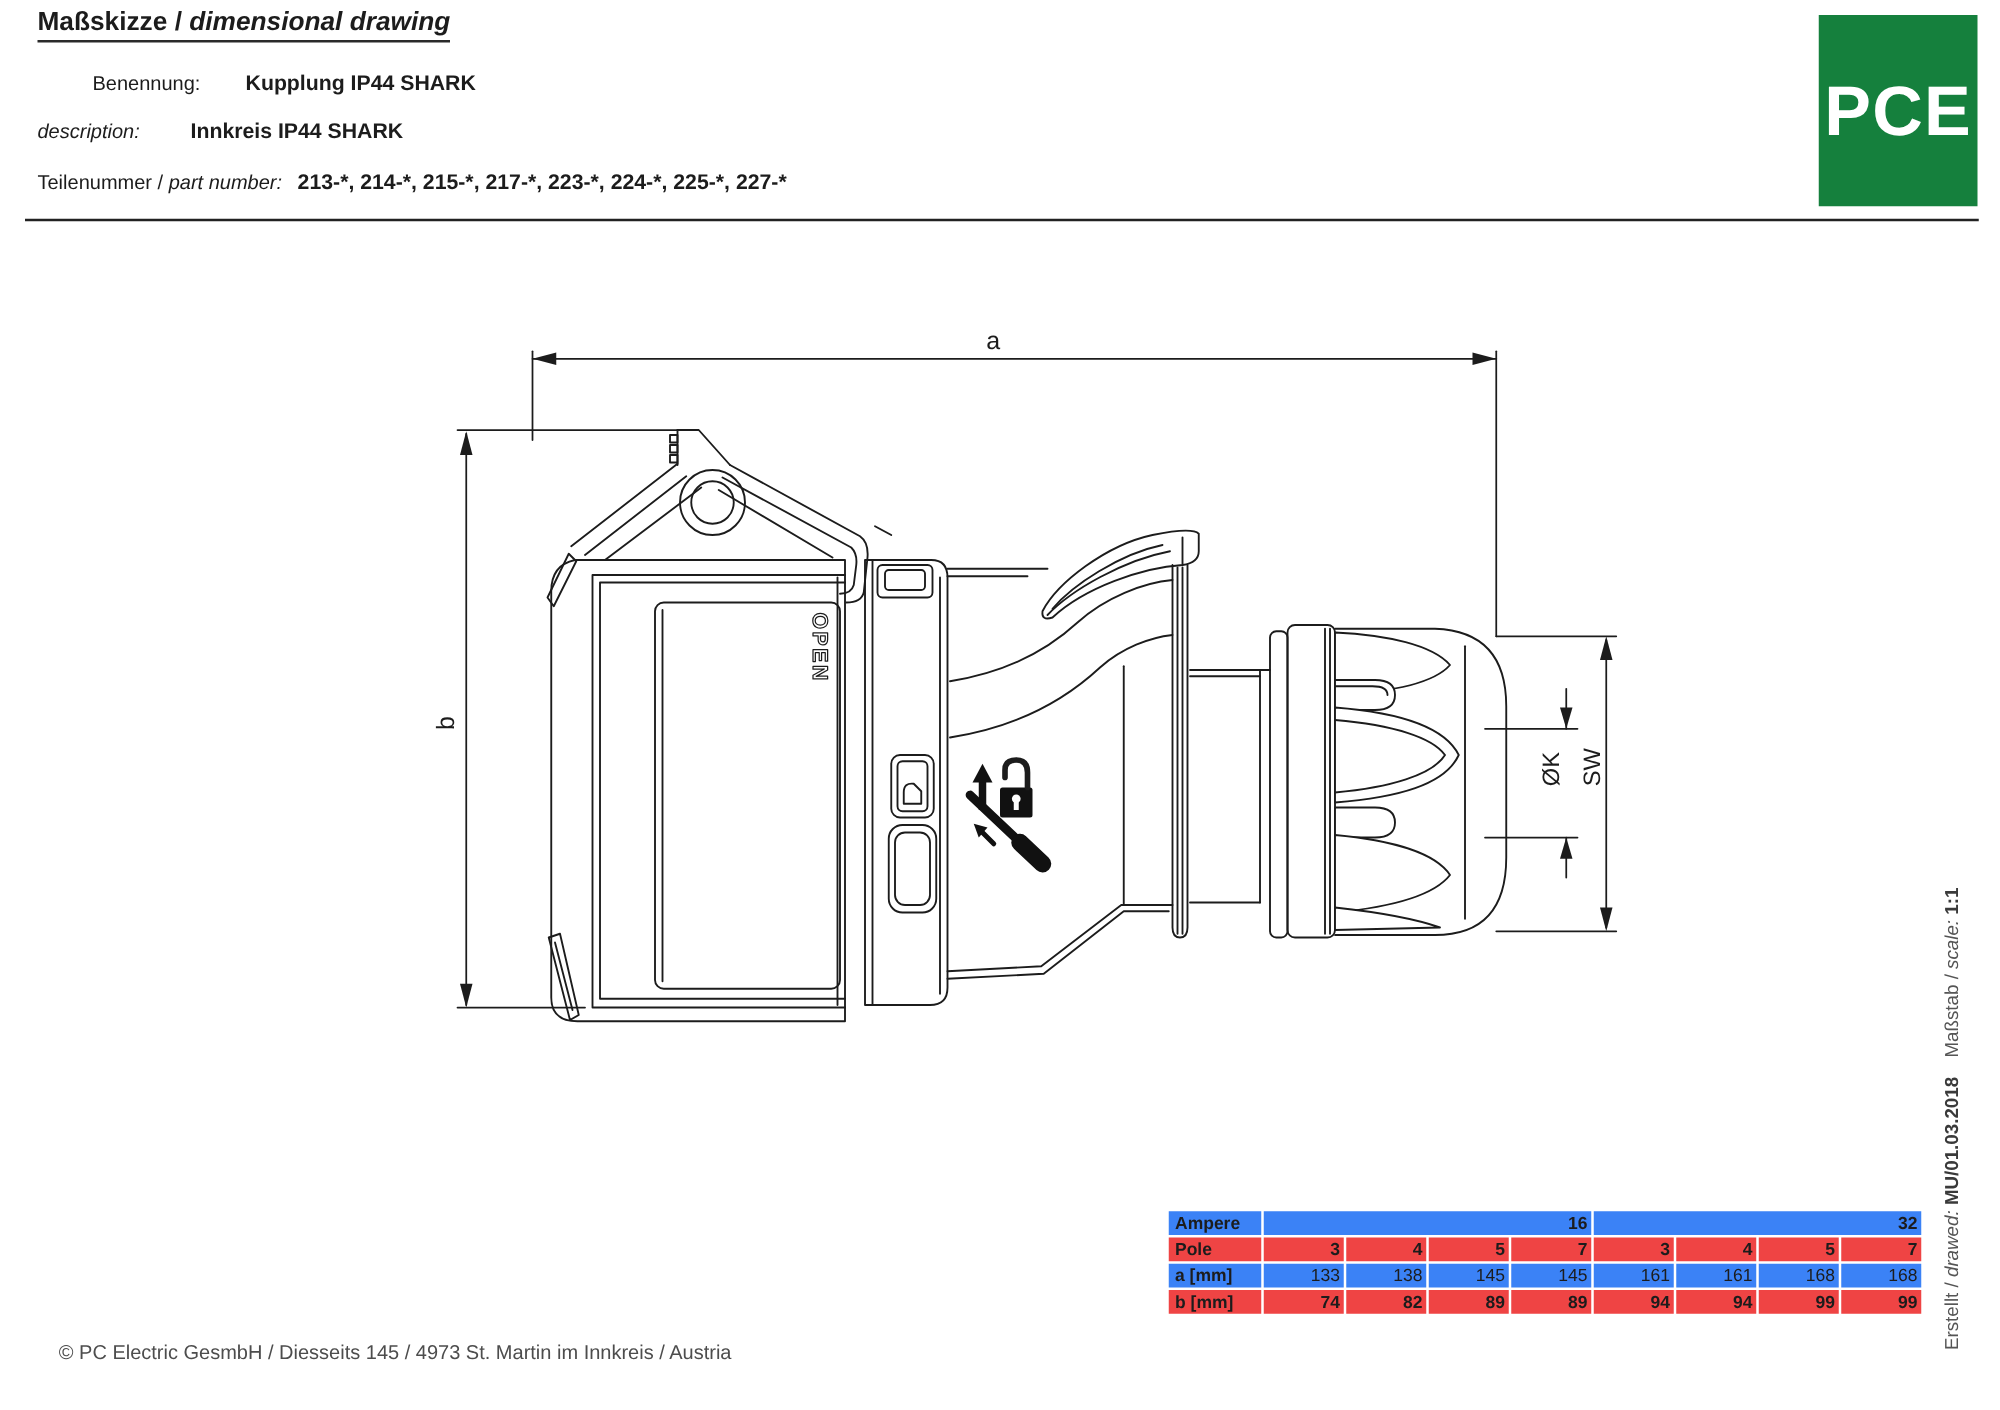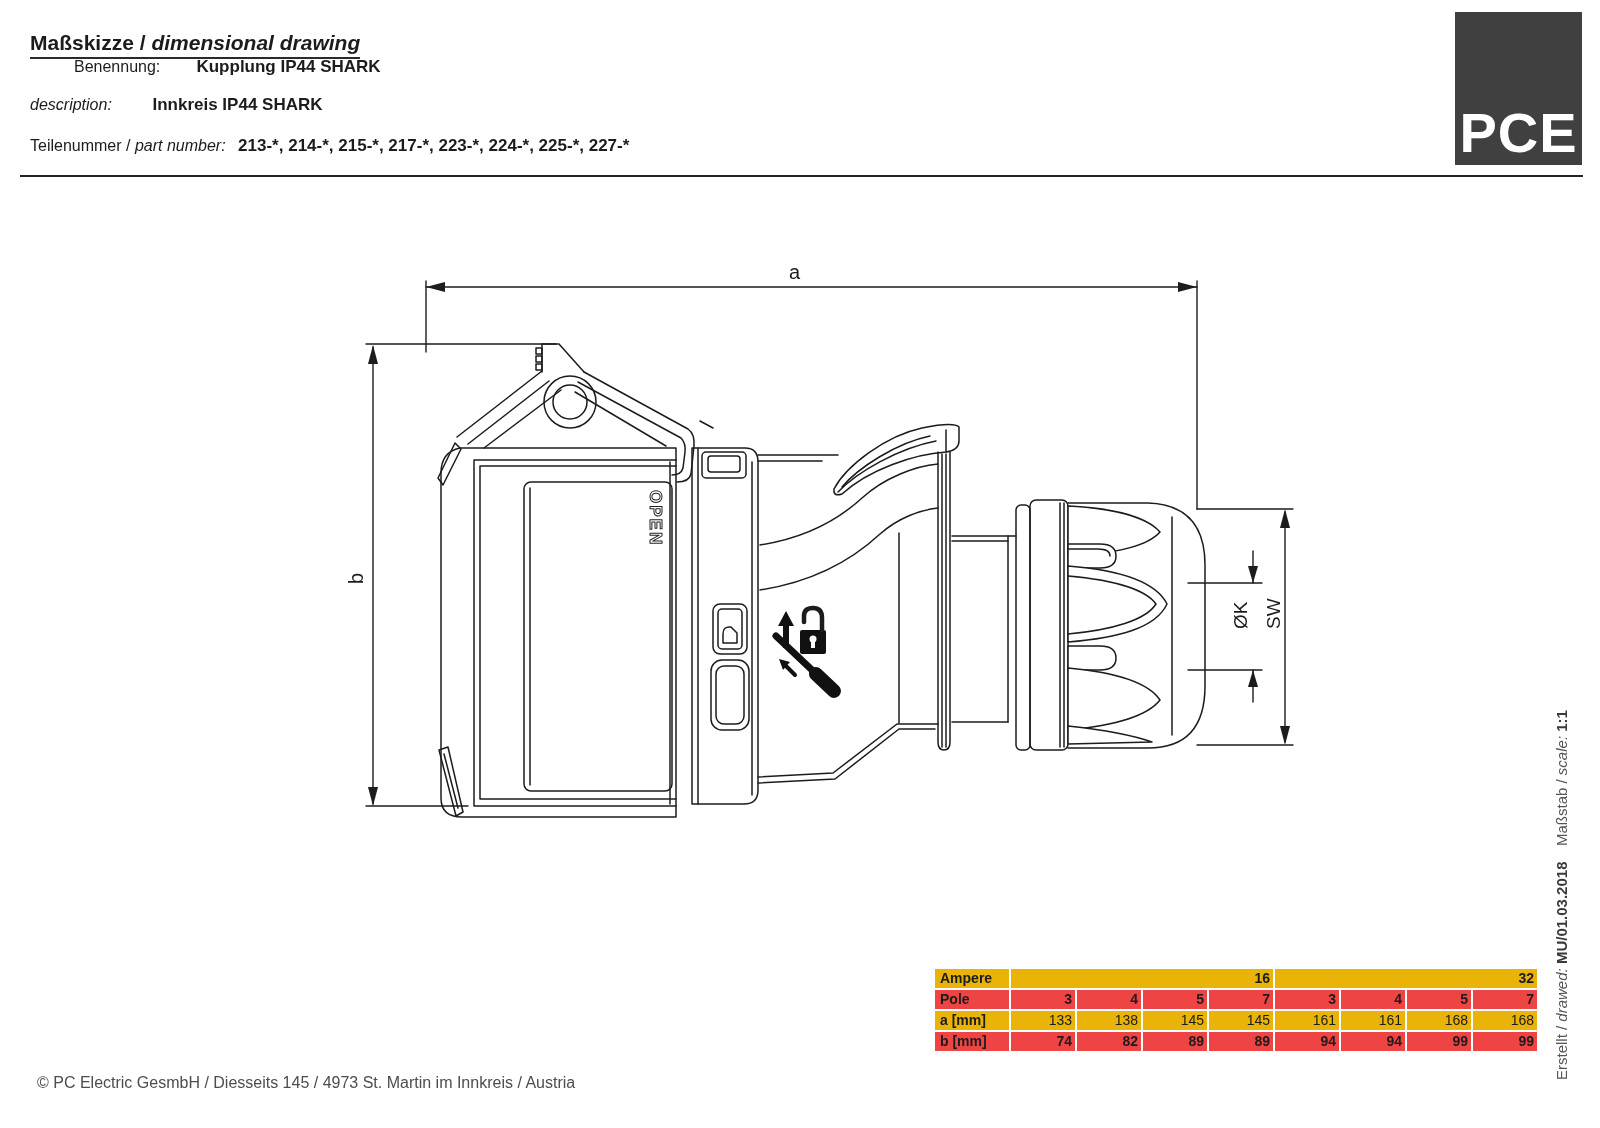--- a/index.html
+++ b/index.html
@@ -1,52 +1,52 @@
 <!DOCTYPE html>
 <html><head>
 <meta charset="utf-8">
 <style>
   html,body{margin:0;padding:0;background:#fff;}
   #page{position:relative;width:1600px;height:1128px;background:#ffffff;overflow:hidden;
         font-family:"Liberation Sans",sans-serif;color:#1c1c1c;}
   .abs{position:absolute;}
   
-  #title{left:30px;top:31px;font-size:21px;font-weight:bold;
+  #title{left:30px;top:6px;font-size:21px;font-weight:bold;
          border-bottom:2.5px solid #2a2a2a;padding-bottom:2px;}
   #title .en{font-style:italic;}
   .hdr-row{font-size:16px;}
   .hdr-label{display:inline-block;}
   .hdr-value{font-weight:bold;font-size:17px;}
   .ital{font-style:italic;}
   #benennung-row{left:30px;top:57px;}
   #description-row{left:30px;top:95px;}
   #teilenummer-row{left:30px;top:136px;}
   #benennung-row .hdr-label{width:118px;margin-left:44px;}
   #description-row .hdr-label{width:118px;}
   #hdr-sep{left:20px;top:175px;width:1563px;height:2px;background:#222;}
   
-  #logo{left:1455px;top:12px;width:127px;height:153px;background:#404040;
-        display:flex;align-items:flex-end;justify-content:center;}
+  #logo{left:1455px;top:12px;width:127px;height:153px;background:#15803d;
+        display:flex;align-items:center;justify-content:center;}
   #logo span{color:#fff;font-weight:bold;font-size:56px;letter-spacing:1px;}
   
   #spec-table{left:933px;top:967px;border-collapse:separate;border-spacing:2px;font-size:14px;}
   #spec-table td{height:19px;text-align:right;vertical-align:middle;padding:0 3px;line-height:19px;}
   #spec-table td.rowlab{text-align:left;padding-left:5px;font-weight:bold;width:66px;}
   #spec-table td.d{width:58px;}
-  .shade-dark{background:#eab308;margin-left:25px;}
+  .shade-dark{background:#3b82f6;margin-left:25px;}
   .shade-light{background:#ef4444;}
   .bold{font-weight:bold;}
   
   .vtext{transform-origin:0 0;transform:rotate(-90deg);white-space:nowrap;
          font-size:15px;color:#555;}
   .vtext b{color:#3a3a3a;}
   #scale-note{left:1553px;top:846px;}
   #drawn-note{left:1553px;top:1080px;}
   
-  #copyright{left:37px;top:1074px;font-size:16px;color:#4d4d4d;}
+  #copyright{left:47px;top:1074px;font-size:16px;color:#4d4d4d;}
   
   #drawing{left:0;top:0;}
 </style>
 </head>
 <body>
 
 <div id="page">
 
   <div class="abs" id="title"><span>Maßskizze</span><span> / </span><span class="en">dimensional drawing</span></div>
 

